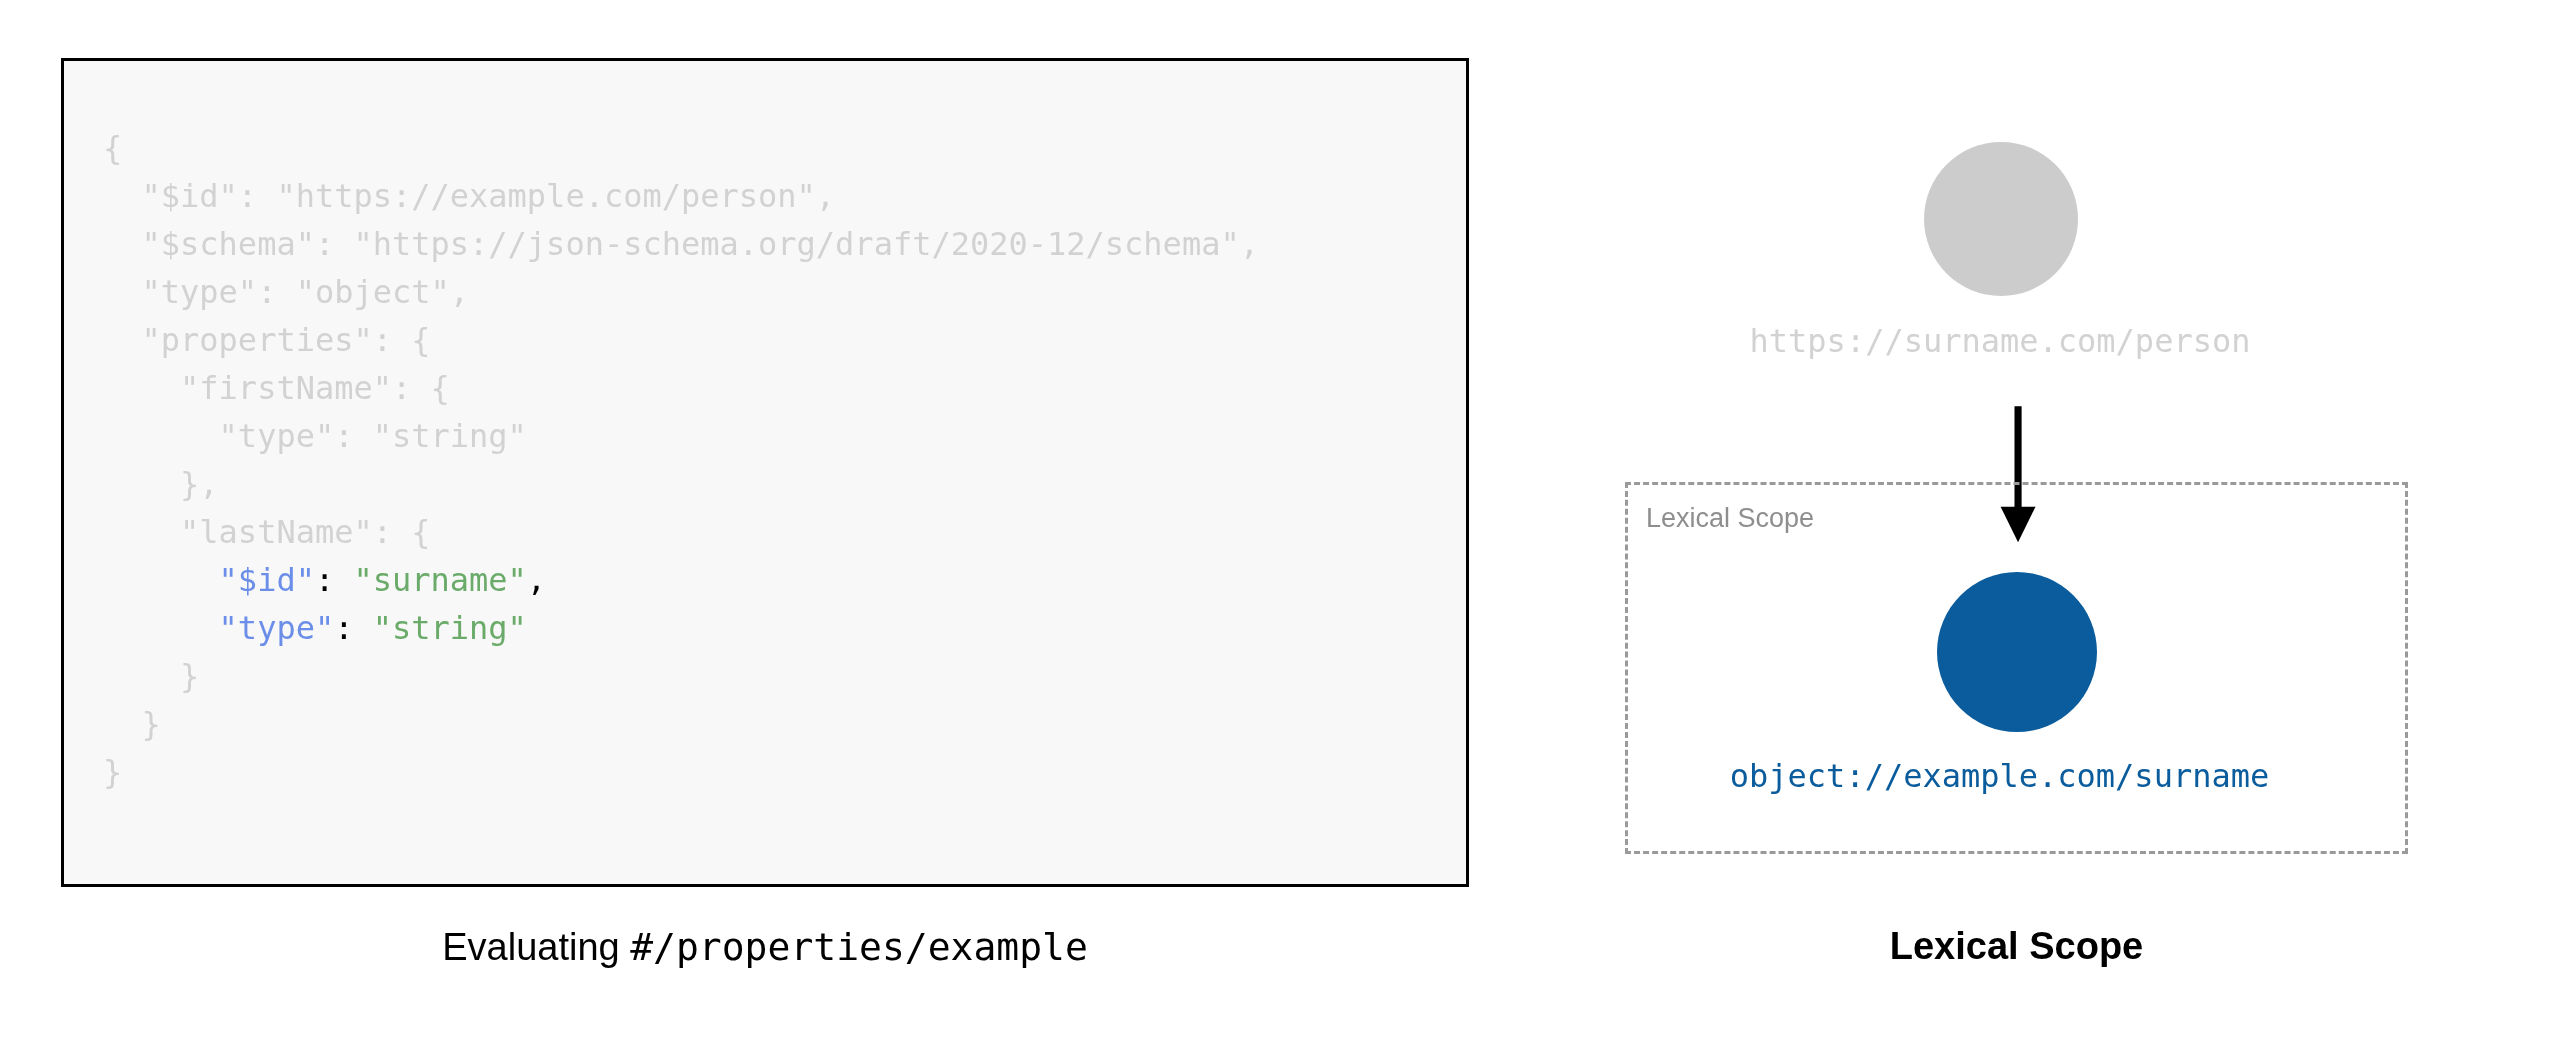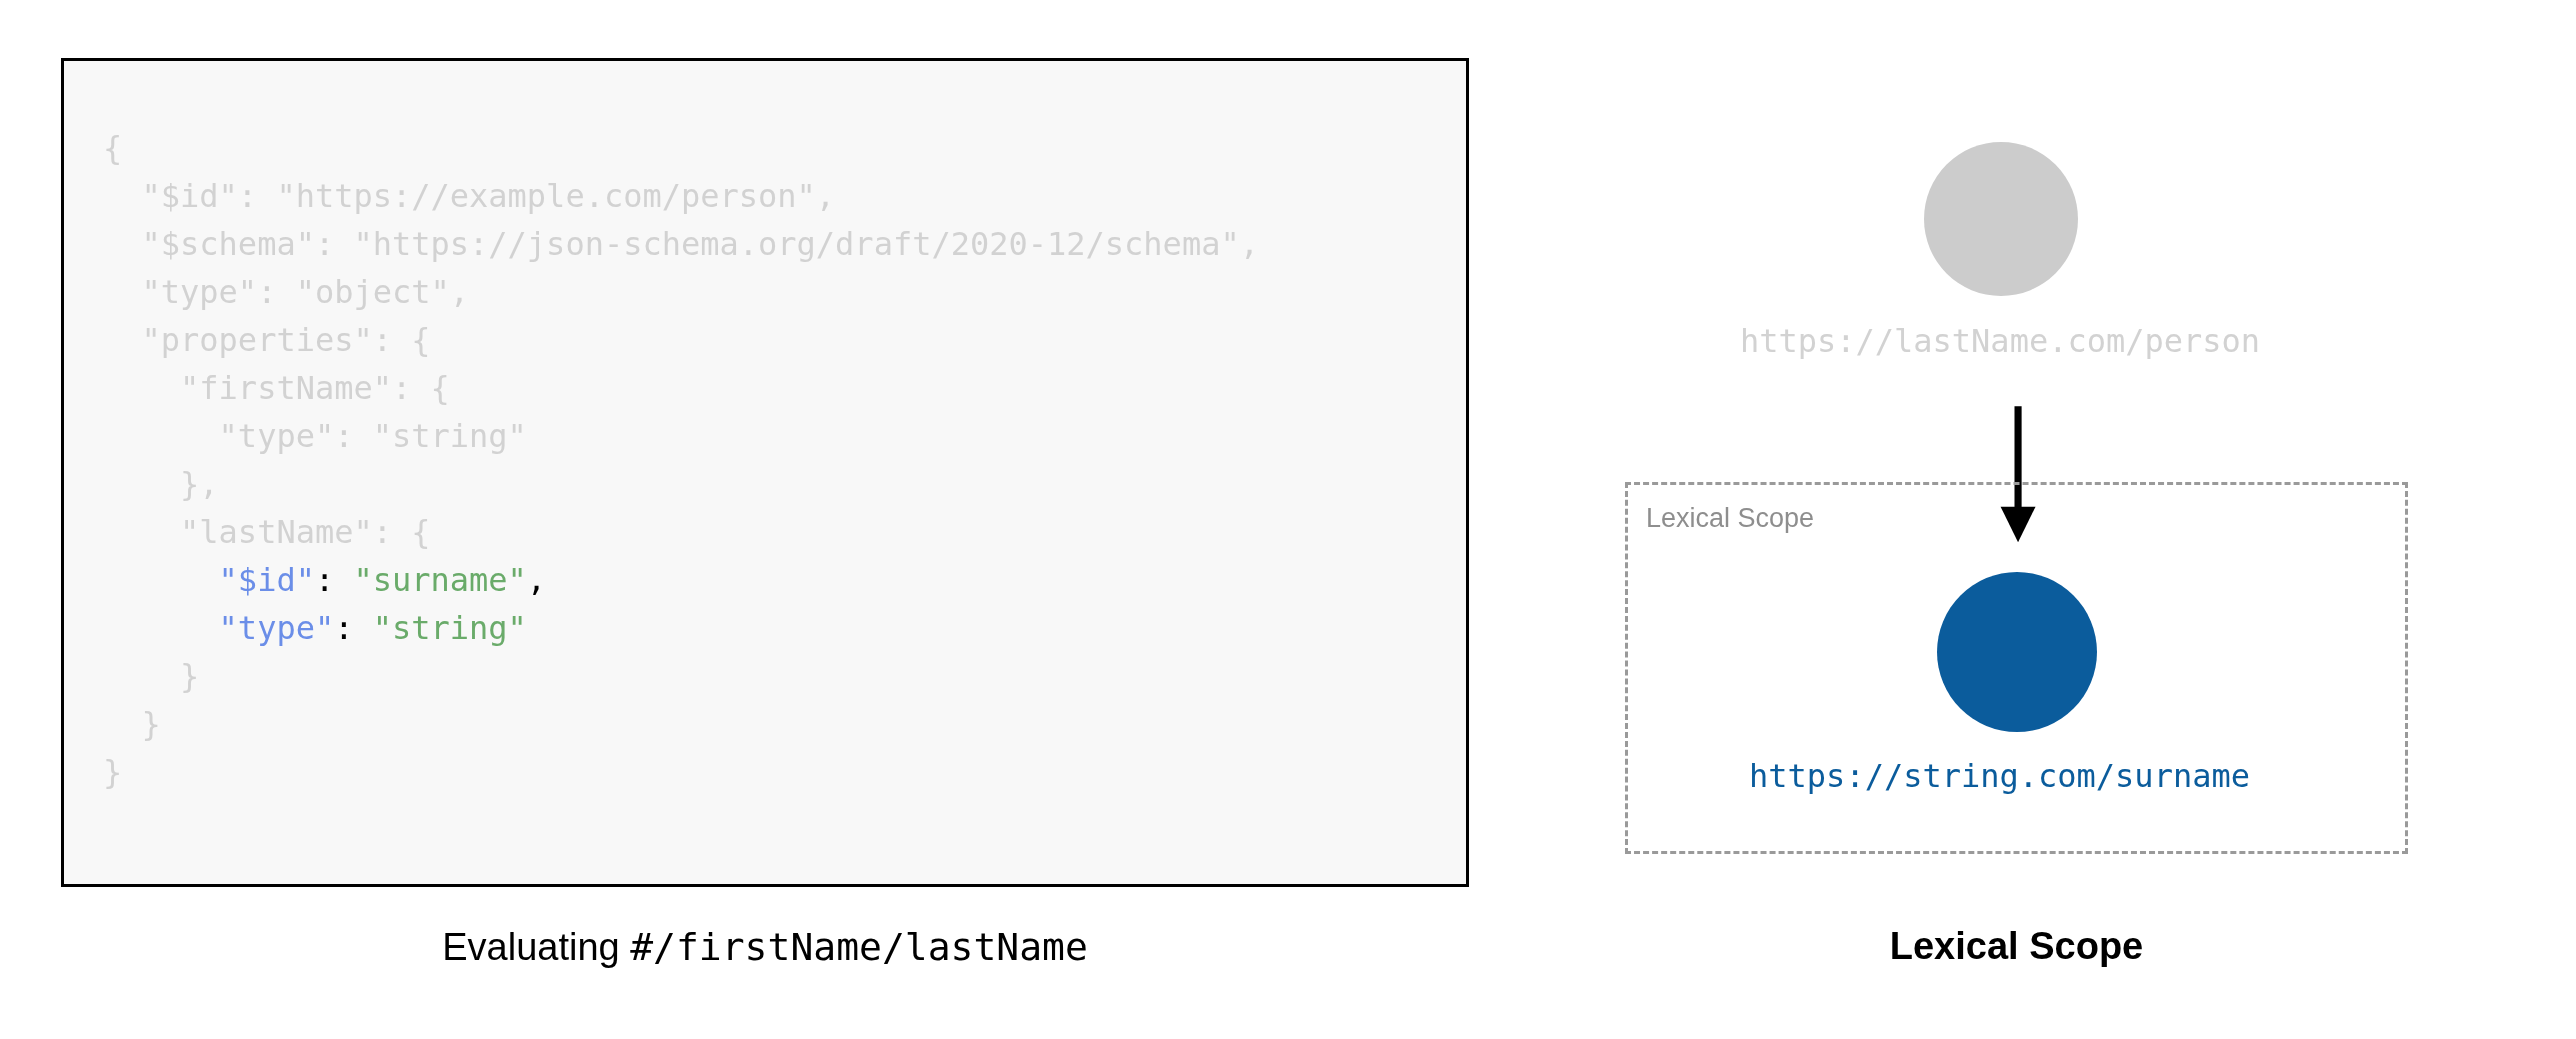--- a/index.html
+++ b/index.html
@@ -186,40 +186,40 @@
 </span><span class="code-line"><span>    </span><span class="dim">"lastName": {</span>
 </span><span class="code-line"><span>      </span><span class="tok-key">"$id"</span><span class="tok-punc">: </span><span class="tok-str">"surname"</span><span class="tok-punc">,</span>
 </span><span class="code-line"><span>      </span><span class="tok-key">"type"</span><span class="tok-punc">: </span><span class="tok-str">"string"</span>
 </span><span class="code-line"><span>    </span><span class="dim">}</span>
 </span><span class="code-line"><span>  </span><span class="dim">}</span>
 </span><span class="code-line"><span class="dim">}</span>
 </span></pre>
   </div>
 
   <div id="left-caption">
-    <span class="cap-bold">Evaluating</span><span> </span><span class="cap-mono">#/firstName/lastName</span>
+    <span class="cap-bold">Evaluating</span><span> </span><span class="cap-mono">#/properties/example</span>
   </div>
 
 </div>
 
 <div id="right-panel">
 
   <div id="grey-node"></div>
 
-  <div id="grey-node-label">https://lastName.com/person</div>
+  <div id="grey-node-label">https://surname.com/person</div>
 
   <svg id="scope-arrow" viewBox="0 0 120 230" xmlns="http://www.w3.org/2000/svg">
     <line x1="57" y1="5" x2="57" y2="170" stroke="#000000" stroke-width="11"></line>
     <polygon points="30,160 84,160 57,215" fill="#000000"></polygon>
   </svg>
 
   <div id="scope-box">
     <div id="scope-box-label">Lexical Scope</div>
   </div>
 
   <div id="blue-node"></div>
 
-  <div id="blue-node-label">https://string.com/surname</div>
+  <div id="blue-node-label">object://example.com/surname</div>
 
   <div id="right-caption">Lexical Scope</div>
 
 </div>
 
 
 </body></html>

